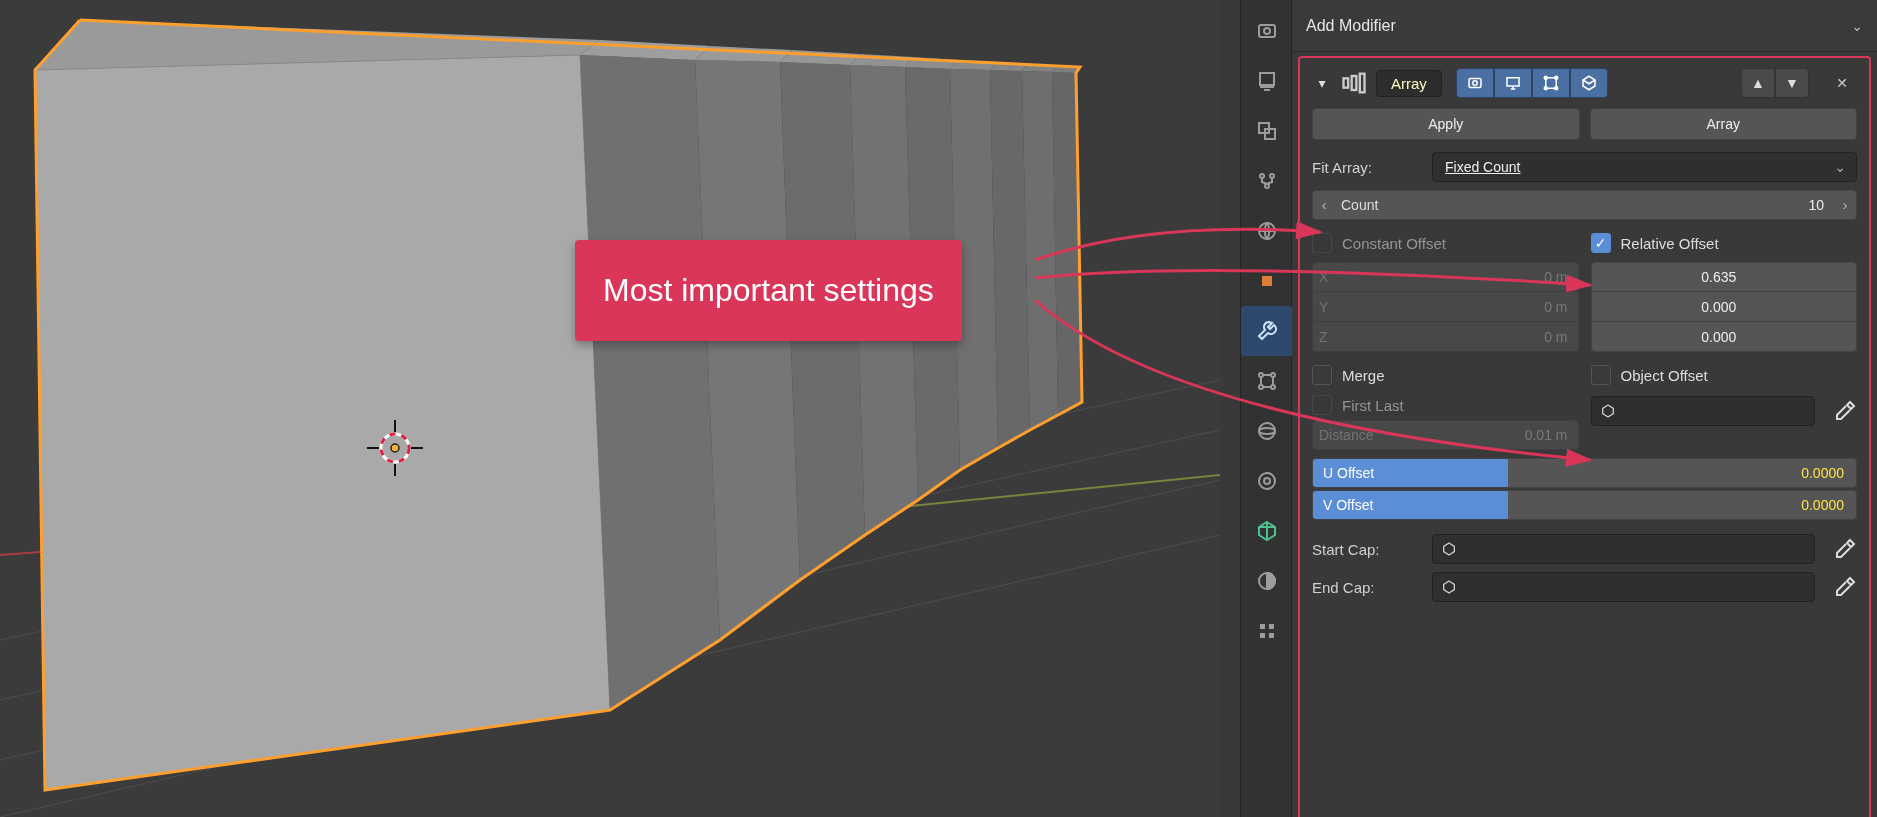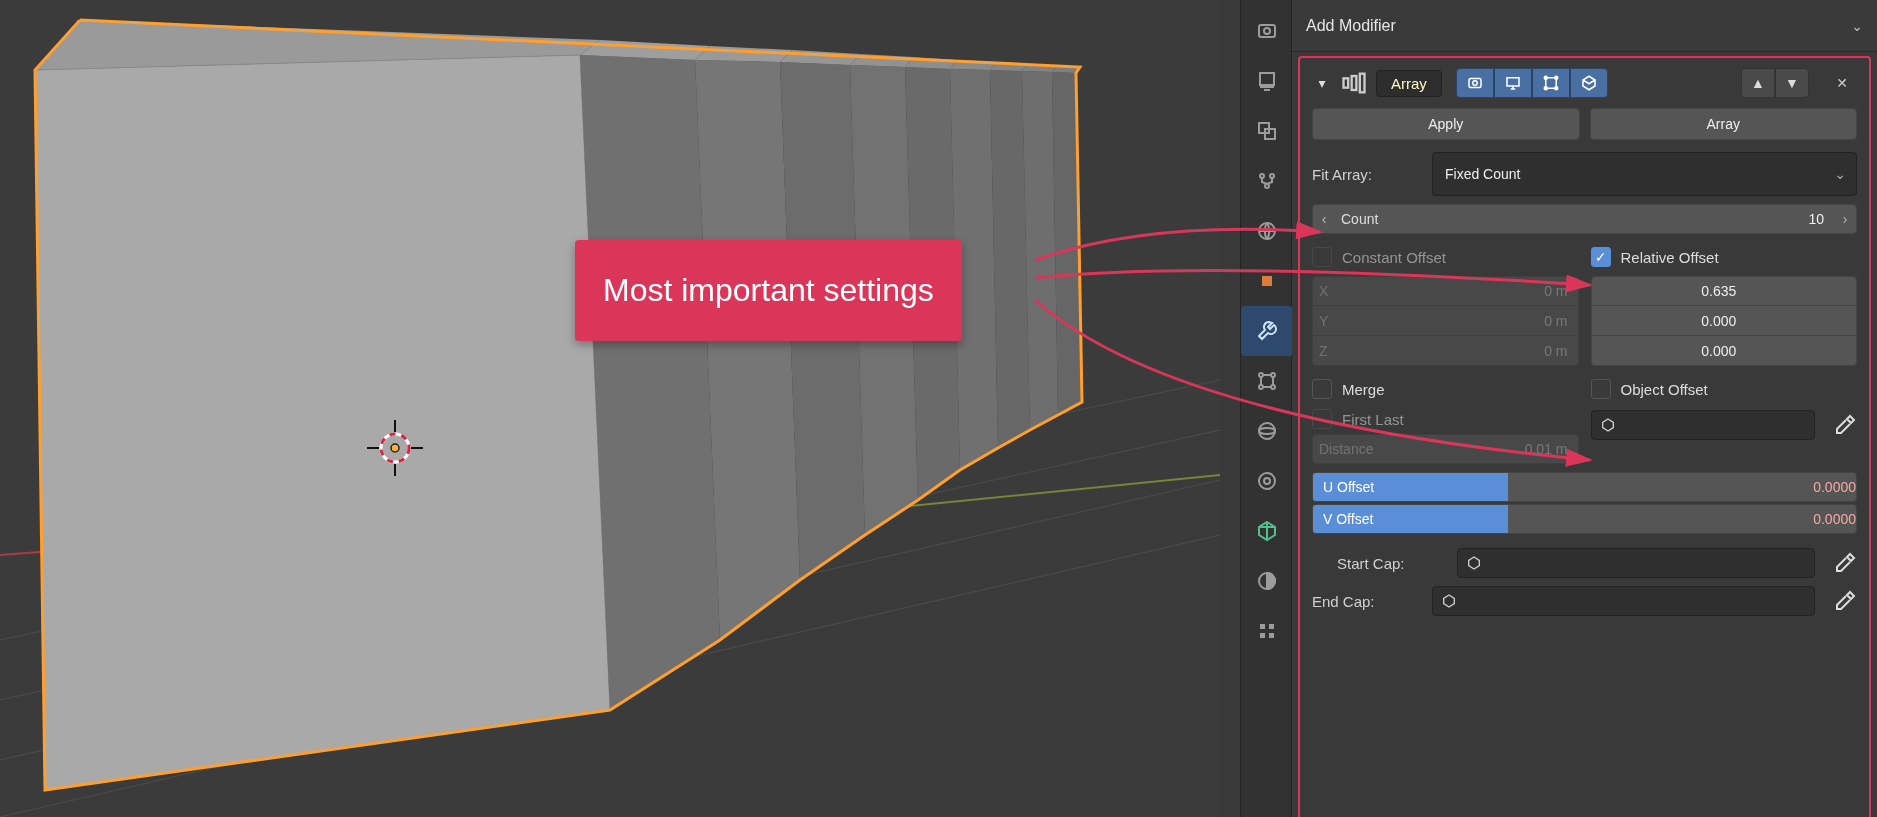--- a/index.html
+++ b/index.html
@@ -40,21 +40,21 @@
   .move-group .mv { width:34px; height:30px; background:#4a4a4a; border:1px solid #333; display:flex; align-items:center; justify-content:center; color:#ddd; }
   .move-group .mv:first-child { border-radius:4px 0 0 4px; }
   .move-group .mv:last-child { border-radius:0 4px 4px 0; }
   .closex { width:30px; height:30px; display:flex; align-items:center; justify-content:center; color:#ccc; margin-left:10px; cursor:pointer; }
 
   .btnrow { display:flex; gap:10px; margin-bottom:12px; }
   .wide-btn { flex:1; background:#555; border:1px solid #444; border-radius:4px; height:32px; display:flex; align-items:center; justify-content:center; color:#eee; cursor:pointer; }
 
   .row { display:flex; align-items:center; gap:10px; margin-bottom:8px; }
   .row .label { width:110px; color:#d0d0d0; font-size:15px; }
-  .select { flex:1; background:#2f2f2f; border:1px solid #222; border-radius:4px; height:44px; display:flex; align-items:center; padding:0 12px; color:#eee; position:relative; }
+  .select { flex:1; background:#2f2f2f; border:1px solid #222; border-radius:4px; height:30px; display:flex; align-items:center; padding:0 12px; color:#eee; position:relative;text-decoration:underline; }
   .select .chev { position:absolute; right:10px; color:#aaa; }
 
   .numfield { flex:1; background:#555; border:1px solid #444; border-radius:4px; height:30px; display:flex; align-items:center; color:#eee; position:relative; }
   .numfield .caret-l, .numfield .caret-r { width:22px; text-align:center; color:#bbb; }
   .numfield .nf-label { padding-left:6px; color:#ddd; }
   .numfield .nf-val { margin-left:auto; padding-right:10px; color:#eee; }
 
   .twocol { display:flex; gap:12px; margin-bottom:8px; }
   .col { flex:1; }
   .chk-row { display:flex; align-items:center; gap:10px; height:30px; }
@@ -66,21 +66,21 @@
   .xyz { margin-top:4px; }
   .xyz .numfield { border-radius:0; margin-bottom:0; border-top:none; }
   .xyz .numfield:first-child { border-radius:4px 4px 0 0; border-top:1px solid #444; }
   .xyz .numfield:last-child { border-radius:0 0 4px 4px; }
 
   .section-lbl { color:#ddd; margin:10px 0 6px 2px; font-size:15px; }
 
   .slider { height:30px; background:#555; border:1px solid #444; border-radius:4px; display:flex; align-items:center; position:relative; margin-bottom:2px; overflow:hidden;text-align:right; }
   .slider .fill { position:absolute; left:0; top:0; bottom:0; width:36%; background:#5a8ed6; }
   .slider .sl-label { position:relative; padding-left:10px; color:#fff; z-index:1; }
-  .slider .sl-val { position:relative; margin-left:auto; color:#fca5a5; z-index:1; }
+  .slider .sl-val { position:relative; margin-left:auto; padding-right:12px; color:#fde047; z-index:1; }
 
   .objfield { flex:1; background:#2f2f2f; border:1px solid #222; border-radius:4px; height:30px; display:flex; align-items:center; padding:0 8px; gap:8px; }
   .objfield .cube-ico { width:16px; height:16px; color:#ccc; }
   .eyedrop { width:24px; height:24px; color:#ddd; margin-left:8px; }
 </style>
 </head>
 <body>
 
 <div class="viewport">
   <svg width="1220" height="817" viewBox="0 0 1220 817">
@@ -386,21 +386,21 @@
       <div class="fill"></div>
       <span class="sl-label">U Offset</span>
       <span class="sl-val">0.0000</span>
     </div>
     <div class="slider">
       <div class="fill"></div>
       <span class="sl-label">V Offset</span>
       <span class="sl-val">0.0000</span>
     </div>
 
-    <div class="row" style="margin-top:14px;margin-left:25px;">
+    <div class="row" style="margin-top:14px;">
       <span class="label">Start Cap:</span>
       <div class="objfield">
         <svg class="cube-ico" viewBox="0 0 24 24" fill="none" stroke="currentColor" stroke-width="2">
             <path d="M12 3l8 5v8l-8 5-8-5V8z"></path>
           </svg>
       </div>
       <svg class="eyedrop" viewBox="0 0 24 24" fill="none" stroke="currentColor" stroke-width="2">
           <path d="M17 3l4 4-3 3-4-4zM13 7L4 16v4h4l9-9"></path>
         </svg>
     </div>

